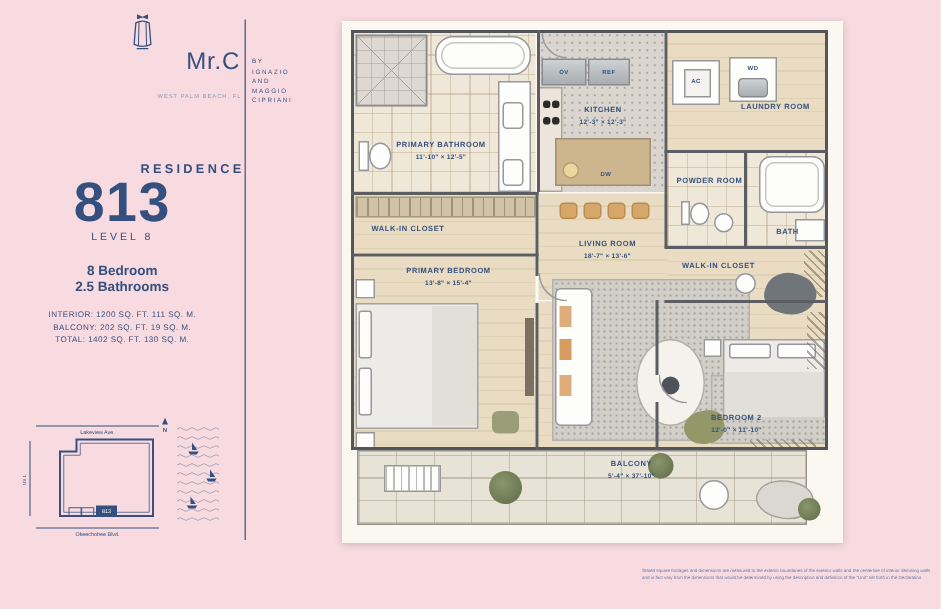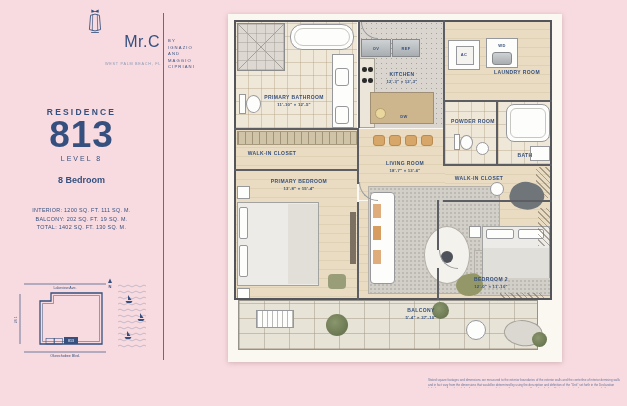--- a/index.html
+++ b/index.html
@@ -67,24 +67,25 @@
   <div class="abs brand-loc" style="left:20px;top:62px;width:141px;text-align:right;">WEST PALM BEACH, FL</div>
   <div class="abs" style="left:163px;top:13px;width:1px;height:347px;background:#35507e;opacity:.8;"></div>
   <div class="abs byline" style="left:168px;top:38px;">
     <div>BY</div>
     <div>IGNAZIO</div>
     <div>AND</div>
     <div>MAGGIO</div>
     <div>CIPRIANI</div>
   </div>
 
-  <div class="abs ctr res-label" style="left:0;top:107px;width:163px;">RESIDENCE</div>
+  <div class="abs ctr res-label" style="left:0;top:107px;width:163px;text-align:right;">RESIDENCE</div>
   <div class="abs ctr res-num" style="left:0;top:114px;width:163px;">813</div>
   <div class="abs ctr res-level" style="left:0;top:155px;width:163px;">LEVEL 8</div>
   <div class="abs ctr res-config" style="left:0;top:175px;width:163px;">8 Bedroom</div>
+  <div class="abs ctr res-config" style="left:0;top:186px;width:163px;">2.5 Bathrooms</div>
   <div class="abs ctr res-area" style="left:0;top:207px;width:163px;">INTERIOR: 1200 SQ. FT. 111 SQ. M.</div>
   <div class="abs ctr res-area" style="left:0;top:215.5px;width:163px;">BALCONY: 202 SQ. FT. 19 SQ. M.</div>
   <div class="abs ctr res-area" style="left:0;top:224px;width:163px;">TOTAL: 1402 SQ. FT. 130 SQ. M.</div>
 
   <div class="abs" style="left:6px;top:274px;width:152px;height:88px;">
     <svg viewBox="0 0 152 88" width="152" height="88">
       <line x1="18" y1="10" x2="100" y2="10" stroke="#35507e" stroke-width="0.7"></line>
       <text x="59" y="15" font-size="3.6" fill="#35507e" text-anchor="middle">Lakeview Ave.</text>
       <polygon points="104,4.5 102,9 106,9" fill="#35507e"></polygon>
       <text x="104" y="14" font-size="4" font-weight="bold" fill="#35507e" text-anchor="middle">N</text>

